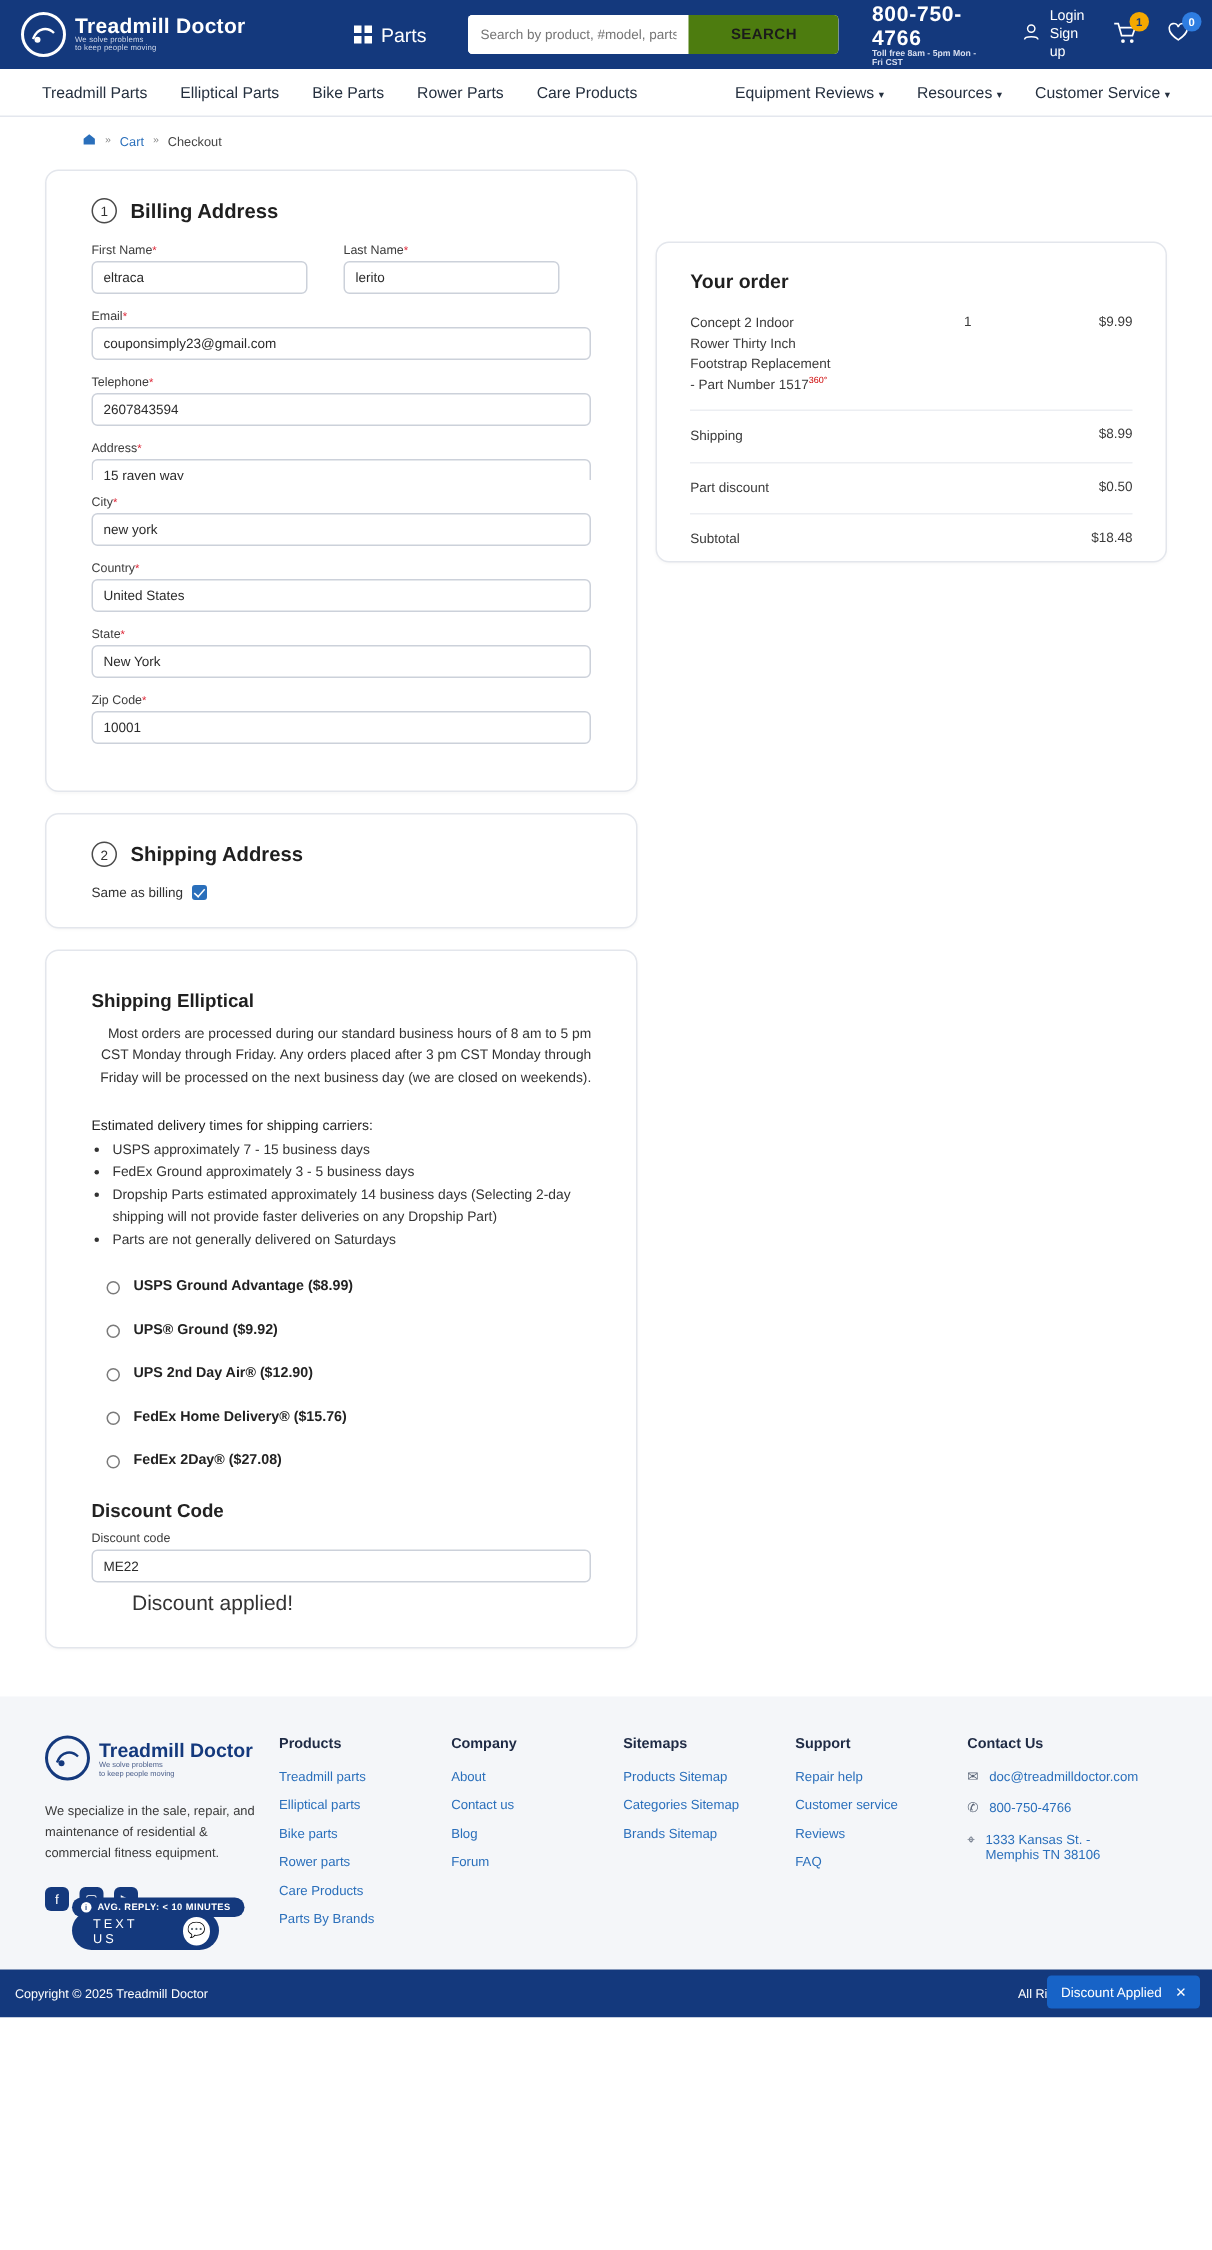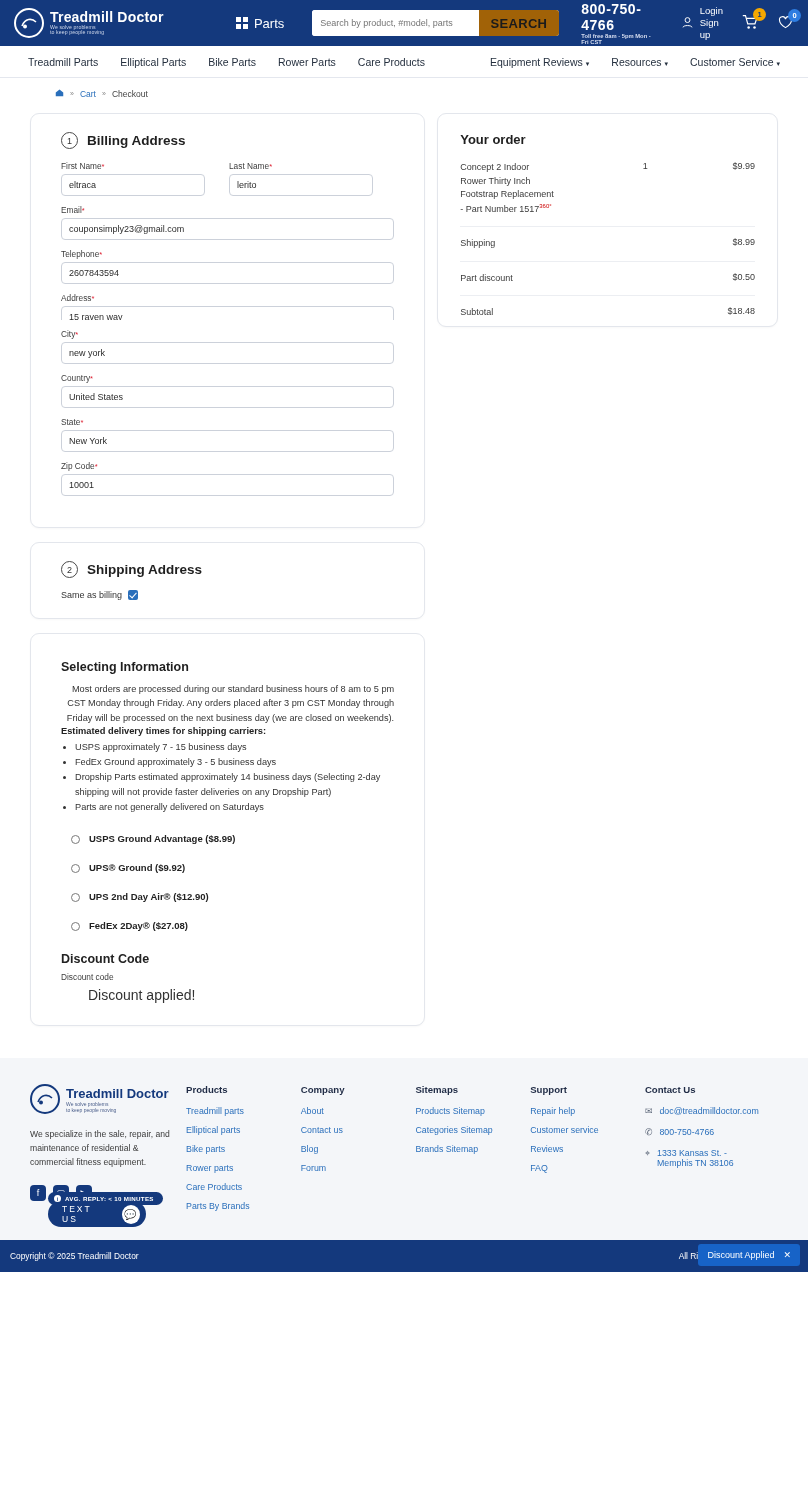--- a/index.html
+++ b/index.html
@@ -36,22 +36,22 @@
   .searchbox {
     margin-left: 28px;
     display: flex; height: 26px; border-radius: 3px; overflow: hidden; background:#fff;
     width: 305px;
   }
   .searchbox input {
     border: 0; flex: 1; padding: 0 8px; font-size: 9px; color:#555; outline: none;
     font-family: "Liberation Sans", sans-serif;
   }
   .search-btn {
-    background: #a16207; color: #1b1b1b; border: 0; font-size: 13px; font-weight: bold;
-    padding: 0 12px; cursor: pointer; letter-spacing:.3px;
+    background: #4d7c0f; color: #1b1b1b; border: 0; font-size: 10px; font-weight: bold;
+    padding: 0 28px; cursor: pointer; letter-spacing:.3px;
     font-family: "Liberation Sans", sans-serif;
   }
   .phone-wrap { margin-left: 22px; text-align: left; }
   .phone { font-size: 14px; font-weight: bold; letter-spacing: .5px; }
   .phone-sub { font-size: 5.8px; color:#d7def0; font-weight: bold; }
   .acct { margin-left: 24px; display:flex; align-items:center; gap:6px; }
   .acct-lines { line-height: 1.25; font-size: 9.5px; }
   .cart-wrap { margin-left: 18px; position: relative; display:flex; align-items:center;}
   .badge {
     position: absolute; top: -5px; right: -7px; background:#f5a800; color:#14397d;
@@ -76,21 +76,21 @@
   
   .breadcrumb {
     display:flex; align-items:center; gap:6px; padding: 10px 0 6px 55px;
     font-size: 8.5px; color:#444;
   }
   .breadcrumb a { color:#2a6fbb; text-decoration: none; }
   .sep { color:#888; font-size: 7px; }
   
   .page { display: flex; gap: 12px; padding: 8px 30px 0 30px; align-items: flex-start; }
   .col-left { width: 400px; }
-  .col-right { width: 345px; }
+  .col-right { width: 345px; margin-top: 48px; }
   .card {
     border: 1px solid #e3e6ec; border-radius: 9px; background:#fff; margin-bottom: 14px;
     box-shadow: 0 1px 2px rgba(0,0,0,0.03);
   }
   .card-pad { padding: 18px 30px 22px 30px; }
   .step-head { display:flex; align-items:center; gap: 9px; margin-bottom: 12px; }
   .step-num {
     width: 17px; height: 17px; border-radius:50%; border:1px solid #4a4a4a;
     display:flex; align-items:center; justify-content:center; font-size: 9px; color:#333;
   }
@@ -110,21 +110,21 @@
   .chk {
     width: 10px; height: 10px; background:#2a6fbb; border-radius:2px; position:relative;
     display:inline-block;
   }
   .chk:after {
     content:""; position:absolute; left:3px; top:0.5px; width:3px; height:6px;
     border:solid #fff; border-width: 0 1.4px 1.4px 0; transform: rotate(42deg);
   }
   .sec-title { font-size: 12.5px; font-weight: bold; color:#1f1f1f; margin: 2px 0 8px; }
   .body-txt { font-size: 9.2px; line-height: 1.55; color:#333;text-align:right; }
-  .bold-line { font-size: 9.3px; font-weight: bold; margin: 1px 0 4px; }
+  .bold-line { font-size: 9.3px; font-weight: normal; margin: 20px 0 4px; }
   ul.delivery { margin: 0 0 0 14px; padding: 0; }
   ul.delivery li { font-size: 9.2px; line-height: 1.55; color:#333; margin-bottom: 1px; }
   .ship-opt { display:flex; align-items:flex-end; gap: 9px; padding: 9px 0 9px 10px; }
   .radio {
     width: 9px; height: 9px; border-radius: 50%; border: 1px solid #7a7a7a; background:#fff; flex:none;
   }
   .ship-label { font-size: 9.5px; font-weight: bold; color:#222; }
   .disc-title { font-size: 12.5px; font-weight: bold; margin: 12px 0 6px; }
   .disc-applied { font-size: 14px; color:#333; margin-top: 5px; margin-left: 27px; }
   
@@ -361,21 +361,21 @@
           </div>
           <div class="same-as">
             <span>Same as billing</span>
             <span class="chk"></span>
           </div>
         </div>
       </div>
 
       <div class="card">
         <div class="card-pad" style="padding-top:24px;">
-          <div class="sec-title">Selecting Information</div>
+          <div class="sec-title">Shipping Elliptical</div>
           <div class="body-txt">Most orders are processed during our standard business hours of 8 am to 5 pm CST Monday through Friday. Any orders placed after 3 pm CST Monday through Friday will be processed on the next business day (we are closed on weekends).</div>
           <div class="bold-line">Estimated delivery times for shipping carriers:</div>
           <ul class="delivery">
             <li>USPS approximately 7 - 15 business days</li>
             <li>FedEx Ground approximately 3 - 5 business days</li>
             <li>Dropship Parts estimated approximately 14 business days (Selecting 2-day shipping will not provide faster deliveries on any Dropship Part)</li>
             <li>Parts are not generally delivered on Saturdays</li>
           </ul>
 
           <div style="margin-top:10px;">
@@ -386,26 +386,31 @@
             <div class="ship-opt">
               <span class="radio"></span>
               <span class="ship-label">UPS® Ground ($9.92)</span>
             </div>
             <div class="ship-opt">
               <span class="radio"></span>
               <span class="ship-label">UPS 2nd Day Air® ($12.90)</span>
             </div>
             <div class="ship-opt">
               <span class="radio"></span>
+              <span class="ship-label">FedEx Home Delivery® ($15.76)</span>
+            </div>
+            <div class="ship-opt">
+              <span class="radio"></span>
               <span class="ship-label">FedEx 2Day® ($27.08)</span>
             </div>
           </div>
 
           <div class="disc-title">Discount Code</div>
           <label class="flbl">Discount code</label>
+          <input class="inp" value="ME22" style="">
           <div class="disc-applied">Discount applied!</div>
         </div>
       </div>
     </div>
 
     <div class="col-right">
       <div class="card clip-box">
         <div class="card-pad" style="padding:18px 22px 0 22px;">
           <div class="order-title">Your order</div>
 

